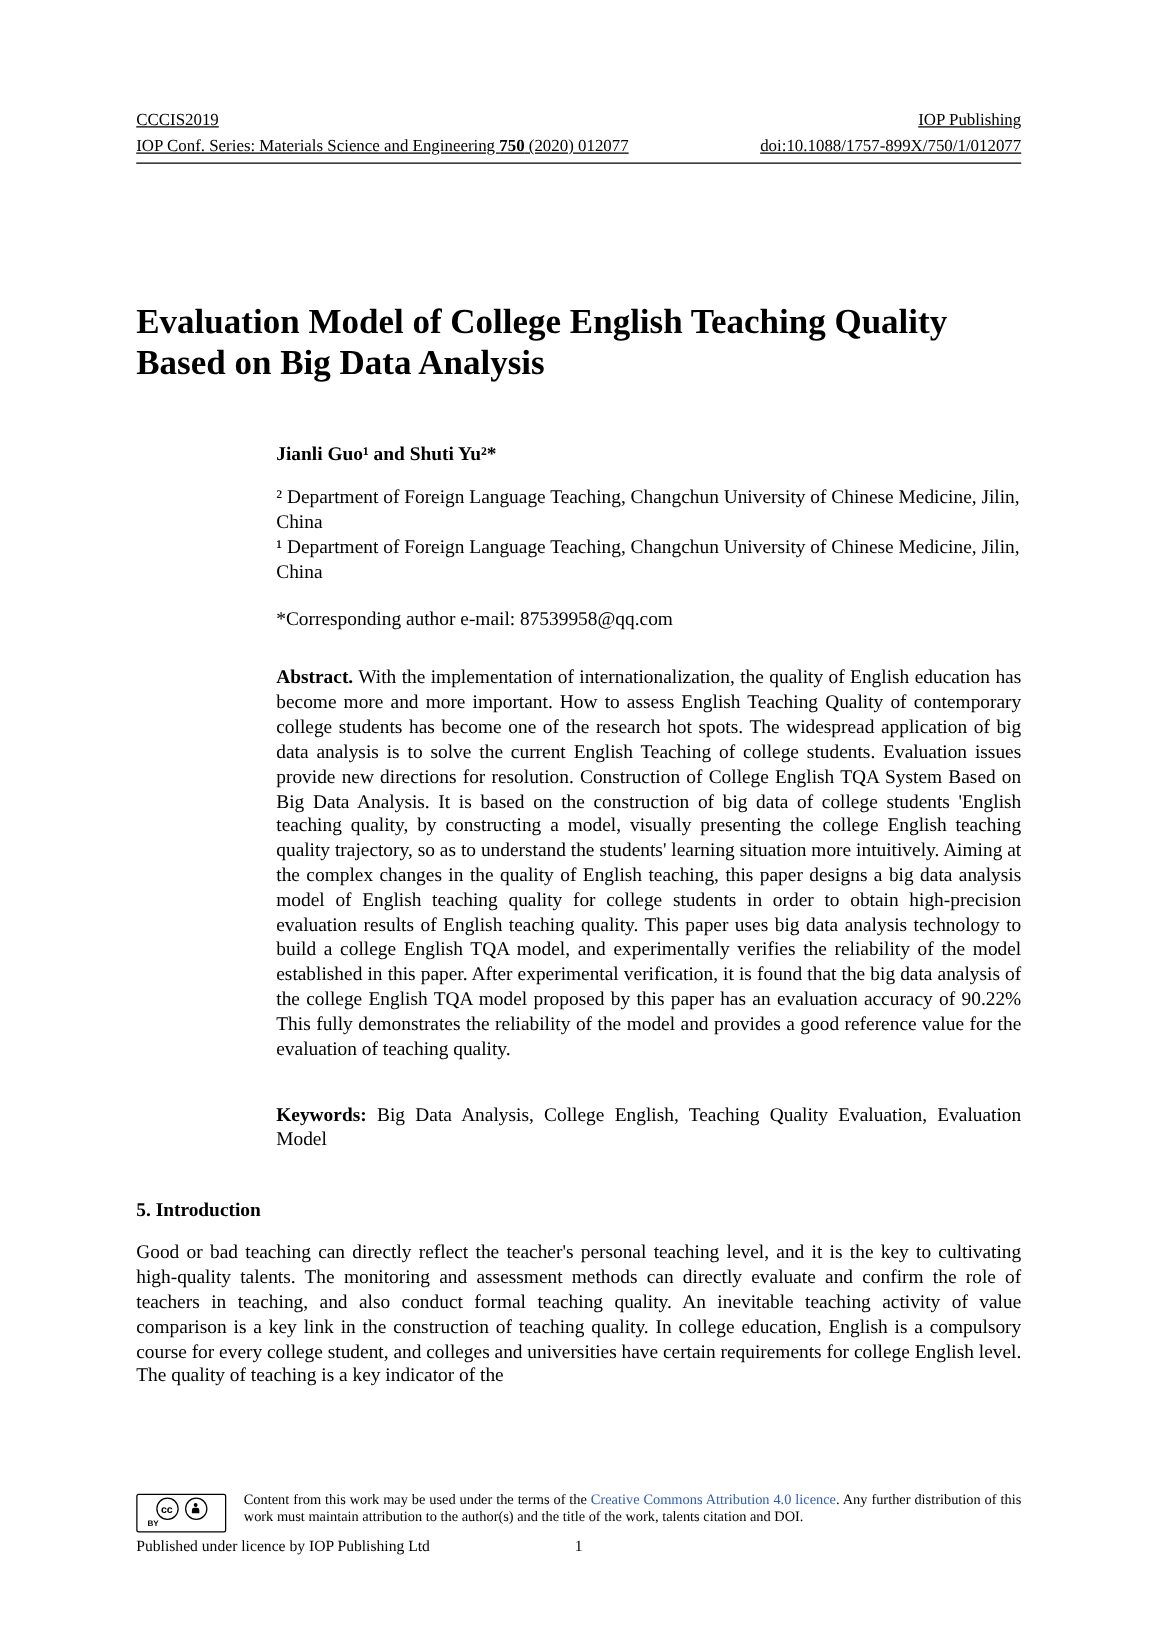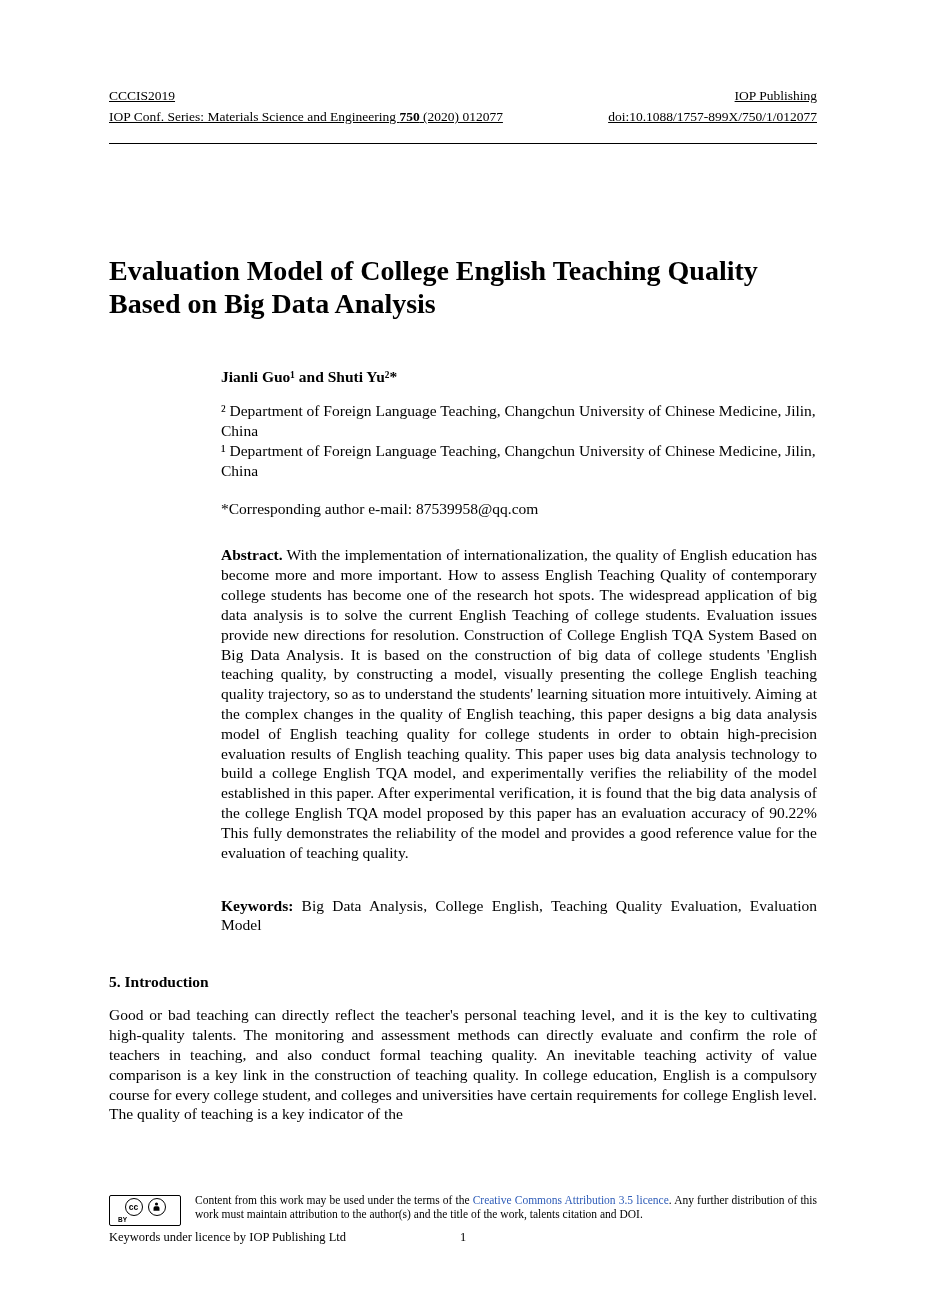--- a/index.html
+++ b/index.html
@@ -8,21 +8,21 @@
     width: 926px; height: 1309px;
     background: #ffffff; color: #000;
     position: relative; margin: 0 auto; overflow: hidden;
     font-family: "Liberation Serif", "DejaVu Serif", serif;
   }
   .content { padding: 0 109px; }
 
   
   .header { padding-top: 88px; }
   .header-row { display: flex; justify-content: space-between; font-size: 13.5px; text-decoration: underline; }
-  .header-row2 { margin-top: 5px; padding-bottom: 18px; border-bottom: 1.4px solid #000; }
+  .header-row2 { margin-top: 5px; padding-bottom: 5px; border-bottom: 1.4px solid #000; }
   .header-left b { font-weight: bold; }
 
   
   .title { margin-top: 110px; font-size: 28px; font-weight: bold; line-height: 1.18; }
   .front { margin-left: 112px; width: 596px; font-size: 15.5px; }
   .authors { margin-top: 48px; font-weight: bold; }
   .affiliations { margin-top: 15px; line-height: 1.28; }
   .corresponding { margin-top: 20px; }
   .abstract { margin-top: 27px; text-align: justify; line-height: 1.28; }
   .abstract-label, .keywords-label { font-weight: bold; }
@@ -94,20 +94,20 @@
           <span class="cc-circle">cc</span>
           <span class="cc-circle">
             <svg viewBox="0 0 24 24" width="11" height="11" aria-hidden="true">
                 <circle cx="12" cy="6.5" r="3.4" fill="#000"></circle>
                 <path d="M5.5 21 v-5.5 a4 4 0 0 1 4 -4 h5 a4 4 0 0 1 4 4 V21 z" fill="#000"></path>
               </svg>
           </span>
         </div>
         <span class="cc-by-label">BY</span>
       </div>
-      <p class="license-text"><span>Content from this work may be used under the terms of the </span><a class="license-link" style="color: rgb(46, 92, 184);">Creative Commons Attribution 3.5 licence</a><span>. Any further distribution of this work must maintain attribution to the author(s) and the title of the work, talents citation and DOI.</span></p>
+      <p class="license-text"><span>Content from this work may be used under the terms of the </span><a class="license-link" style="color: rgb(46, 92, 184);">Creative Commons Attribution 4.0 licence</a><span>. Any further distribution of this work must maintain attribution to the author(s) and the title of the work, talents citation and DOI.</span></p>
     </div>
     <div class="footer-bottom">
-      <span>Keywords under licence by IOP Publishing Ltd</span>
+      <span>Published under licence by IOP Publishing Ltd</span>
       <span class="page-number">1</span>
     </div>
   </div>
 </div>
 
 </body></html>

